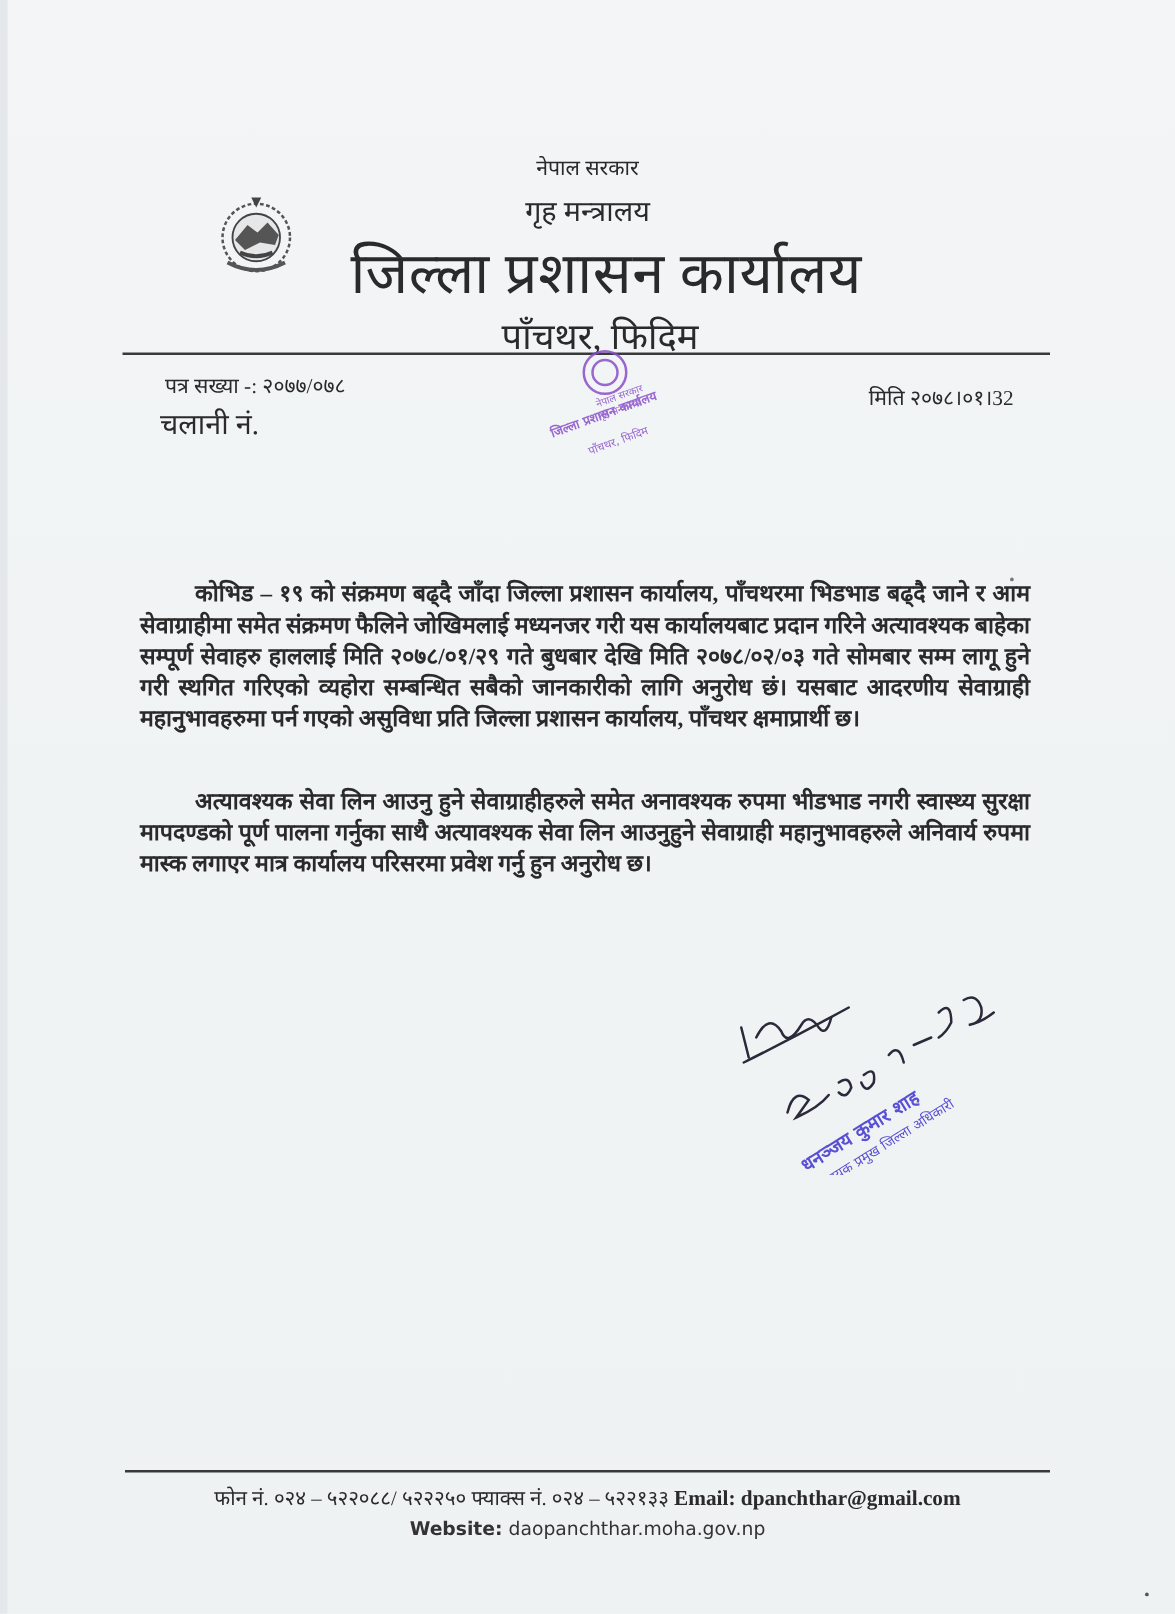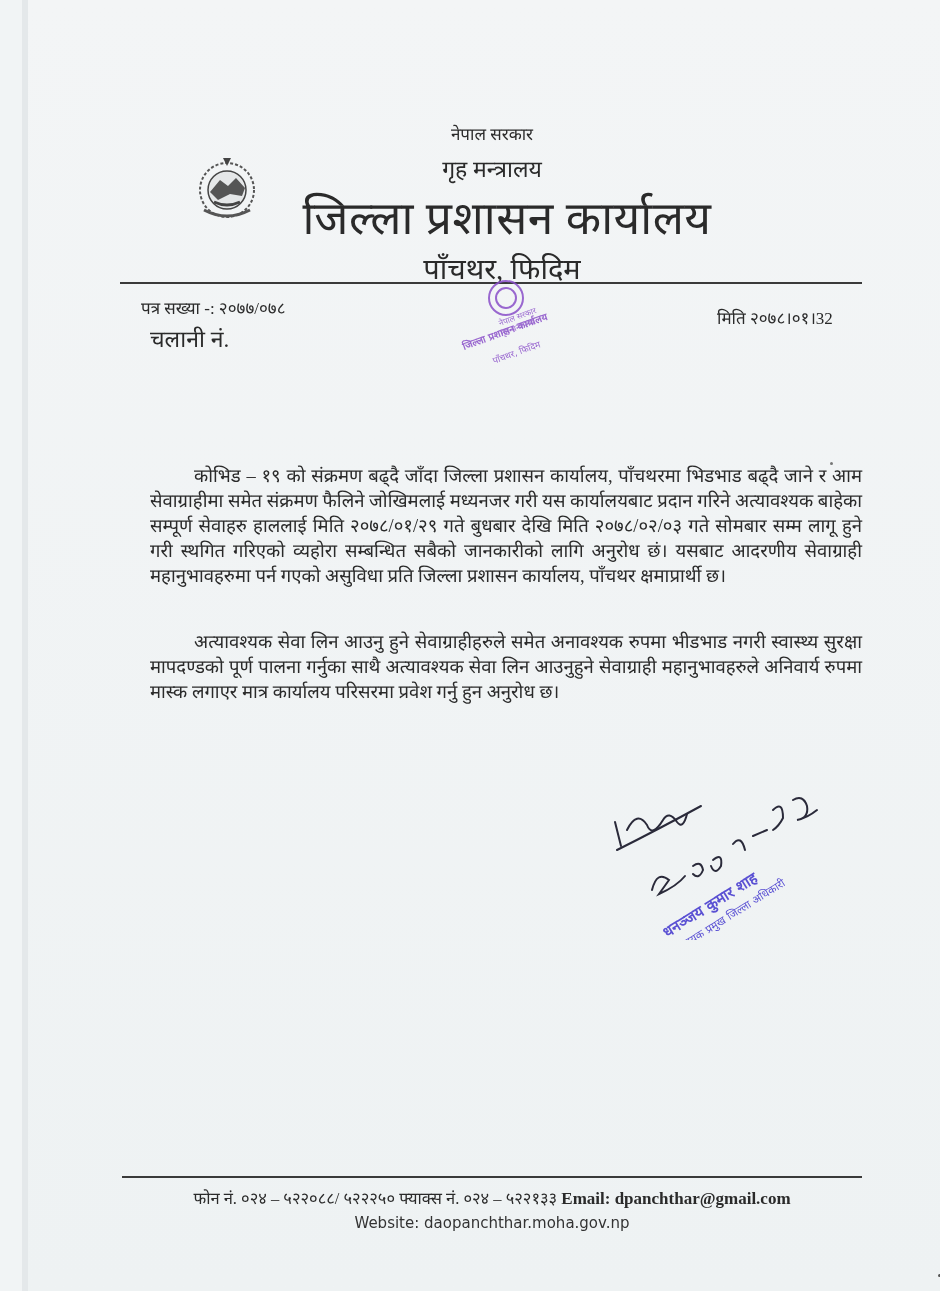--- a/index.html
+++ b/index.html
@@ -2,50 +2,50 @@
 <html><head>
 <meta charset="utf-8">
 <style>
   html, body { margin: 0; padding: 0; }
   body {
     width: 940px; height: 1291px; position: relative; overflow: hidden;
     background: #f1f4f5;
     font-family: "Liberation Serif", "DejaVu Serif", serif;
     color: #2a2a2a;
   }
-  .page { position: absolute; inset: 0; background: linear-gradient(180deg,#f3f5f6 0%,#eef2f3 100%); margin-left: 22px; }
+  .page { position: absolute; inset: 0; background: linear-gradient(180deg,#f3f5f6 0%,#eef2f3 100%); }
   .edge-left { position:absolute; left:0; top:0; bottom:0; width:6px; background:#e4e8ea; }
   .abs { position: absolute; }
 
   .gov { left: 0; width: 940px; top: 122px; text-align: center; font-size: 17px; }
   .ministry { left: 0; width: 940px; top: 152px; text-align: center; font-size: 23px; }
   .office { left: 270px; width: 430px; top: 185px; text-align: center; font-size: 46px; letter-spacing: 0.5px; }
   .location { left: 0; width: 940px; top: 248px; text-align: center; font-size: 29px; padding-left: 20px; box-sizing: border-box;}
   .emblem { left: 168px; top: 152px; width: 74px; height: 72px; }
   .rule-top { left: 98px; top: 282px; width: 742px; height: 2px; background: #3a3a3a; }
 
-  .patra { left: 119px; top: 296px; font-size: 17px; }
+  .patra { left: 132px; top: 296px; font-size: 17px; }
   .chalani { left: 128px; top: 322px; font-size: 23px; }
   .miti { left: 695px; top: 306px; font-size: 17px; }
   .stamp { left: 432px; top: 278px; width: 110px; height: 90px; }
 
   .subject { left: 160px; top: 395px; font-size: 17.5px; border-bottom: 1.6px solid #333; padding-bottom: 2px; white-space: nowrap; }
 
-  .para { left: 128px; width: 712px; font-size: 18.5px; line-height: 25px; text-align: justify; }
+  .para { left: 112px; width: 712px; font-size: 18.5px; line-height: 25px; text-align: justify; font-weight: bold; }
   .para1 { top: 464px; }
   .para2 { top: 630px; }
   .indent { display: inline-block; width: 44px; }
 
   .sig { left: 575px; top: 770px; width: 260px; height: 170px; }
 
   .rule-bottom { left: 100px; top: 1176px; width: 740px; height: 2px; background: #3a3a3a; }
   .contact { left: 0; width: 940px; top: 1186px; text-align: center; font-size: 16.5px; }
   .contact .email { font-weight: bold; font-size: 17px; }
   .website { left: 0; width: 940px; top: 1214px; text-align: center; font-size: 15px; font-family: "DejaVu Sans", "Liberation Sans", sans-serif; color: #333; }
-  .website b { font-weight: normal; }
+  .website b { font-weight: bold; }
   .dot { position:absolute; width:3px; height:3px; background:#777; border-radius:50%; }
 </style>
 </head>
 <body>
 
 <div class="page">
   <div class="edge-left"></div>
 
   <svg class="abs emblem" viewBox="0 0 74 72">
     <circle cx="37" cy="38" r="27" fill="none" stroke="#555" stroke-width="2" stroke-dasharray="3 2"></circle>

